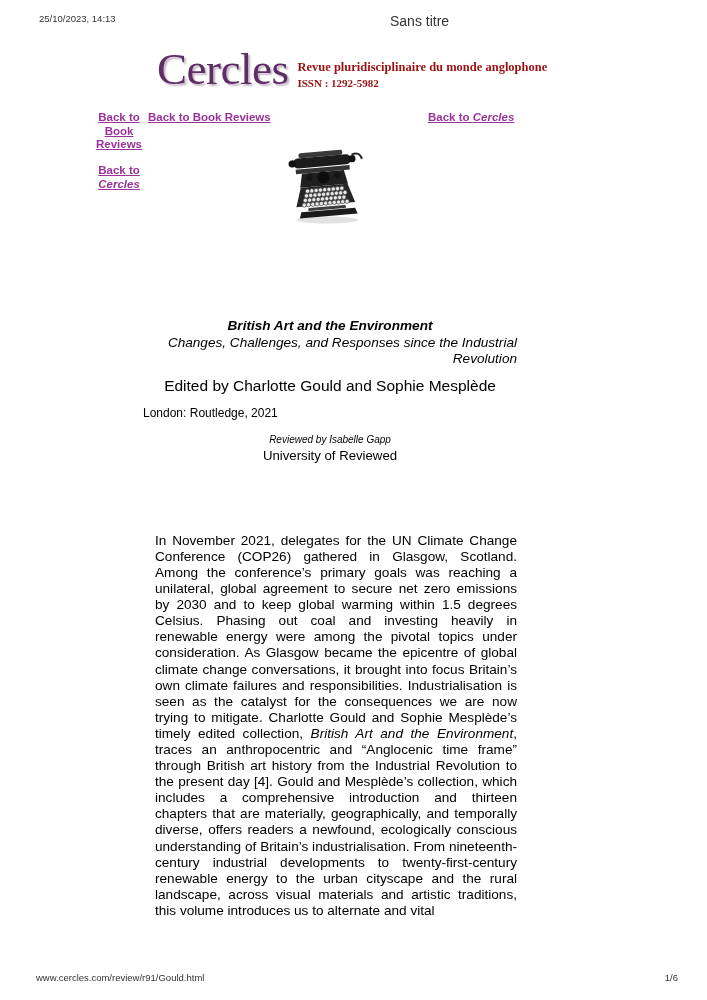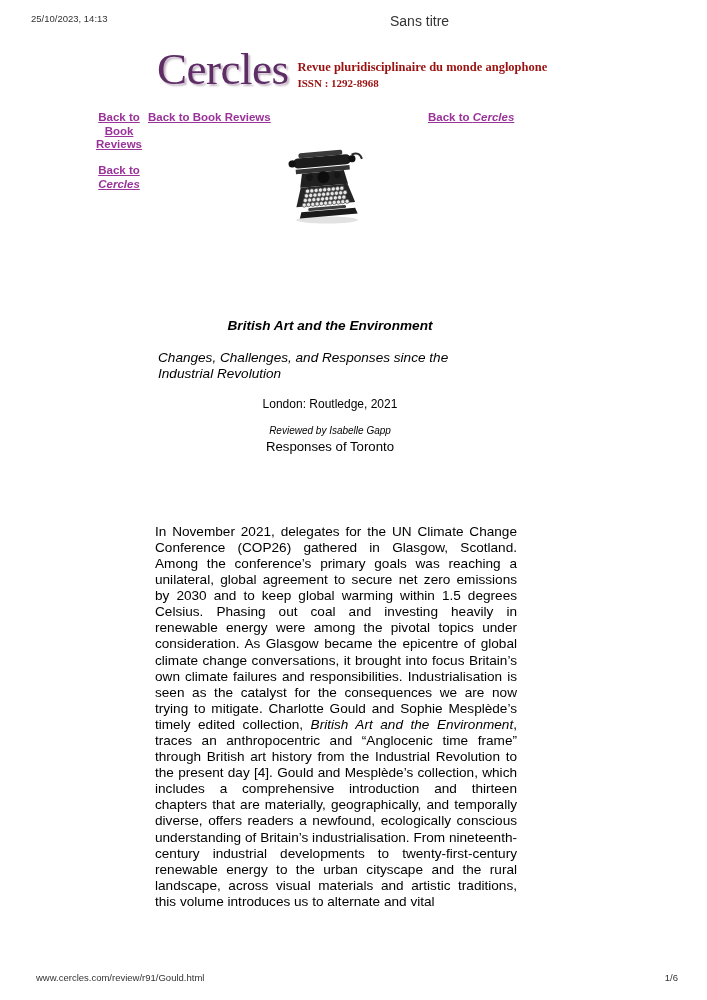--- a/index.html
+++ b/index.html
@@ -3,21 +3,21 @@
 <meta charset="utf-8">
 <style>
   html,body{margin:0;padding:0;}
   body{
     width:707px;height:1000px;position:relative;overflow:hidden;
     background:#ffffff;color:#000;
     font-family:"Liberation Sans", sans-serif;
     -webkit-font-smoothing:antialiased;
   }
   
-  .ph-date{position:absolute;left:31px;top:13px;font-size:9.5px;color:var(--meta-gray,#333);}
+  .ph-date{position:absolute;left:39px;top:13px;font-size:9.5px;color:var(--meta-gray,#333);}
   .ph-title{position:absolute;left:390px;top:13px;font-size:14px;color:var(--meta-gray,#333);}
   .pf-url{position:absolute;left:36px;top:972px;font-size:9.5px;color:var(--meta-gray,#333);}
   .pf-page{position:absolute;right:29px;top:972px;font-size:9.5px;color:var(--meta-gray,#333);}
   
   .masthead{position:absolute;left:157px;top:46px;display:flex;align-items:flex-start;}
   .logo{
     font-family:"Liberation Serif", serif;
     font-size:45px;line-height:1.05;color:var(--logo-purple,#5e2d66);
     text-shadow:2px 2px 2px #c2b3c2;letter-spacing:-0.5px;
   }
@@ -33,42 +33,42 @@
   .nav-link i{font-style:italic;}
   .lnk-stack{left:95px;top:111px;width:48px;text-align:center;}
   .lnk-inline{left:148px;top:111px;}
   .lnk-cercles-top{left:428px;top:111px;}
   .lnk-cercles-left{left:95px;top:164px;width:48px;text-align:center;}
   
   .typewriter{position:absolute;left:288px;top:142px;}
   
   .column{position:absolute;left:143px;top:318px;width:374px;}
   .book-title{font-size:13.6px;font-weight:bold;font-style:italic;text-align:center;line-height:16.5px;margin:0;}
-  .book-subtitle{font-size:13.6px;font-weight:normal;font-style:italic;text-align:left;line-height:16.5px;margin:15px;}
+  .book-subtitle{font-size:13.6px;font-weight:normal;font-style:italic;text-align:right;line-height:16.5px;margin:0;}
   .editors{font-size:15.5px;text-align:center;line-height:17px;margin:9px 0 0 0;}
-  .imprint{font-size:12px;text-align:center;line-height:12.8px;margin:13px 0 0 0;}
+  .imprint{font-size:12px;text-align:left;line-height:12.8px;margin:13px 0 0 0;}
   .imprint-line{display:block;}
   .reviewer{font-size:10px;font-style:italic;text-align:center;line-height:17px;margin:12px 0 0 0;}
   .affiliation{font-size:13.2px;text-align:center;line-height:15.5px;margin:0;}
   .review-paragraph{
     font-size:13.6px;line-height:16.1px;text-align:justify;
     margin:69px 0 0 12px;
   }
 </style>
 </head>
 <body>
 
 <div class="ph-date">25/10/2023, 14:13</div>
 <div class="ph-title">Sans titre</div>
 
 <div class="masthead">
   <div class="logo">Cercles</div>
   <div class="masthead-right">
     <div class="tagline">Revue pluridisciplinaire du monde anglophone</div>
-    <div class="issn">ISSN : 1292-8968</div>
+    <div class="issn">ISSN : 1292-5982</div>
   </div>
 </div>
 
 <a href="#" class="nav-link lnk-stack">Back to Book Reviews</a>
 <a href="#" class="nav-link lnk-inline">Back to Book Reviews</a>
 <a href="#" class="nav-link lnk-cercles-top"><span>Back to </span><i>Cercles</i></a>
 <a href="#" class="nav-link lnk-cercles-left"><span>Back to </span><i>Cercles</i></a>
 
 <svg class="typewriter" width="78" height="84" viewBox="0 0 78 84" role="img" aria-label="vintage black typewriter">
   <ellipse cx="39" cy="78" rx="31" ry="3.5" fill="#e2e2e2"></ellipse>
@@ -135,22 +135,23 @@
 
     <rect x="18" y="64.5" width="38" height="3" rx="1.5" fill="#3d3d3d"></rect>
 
     <path d="M11 68 h54 l2 6 h-58 z" fill="#1b1b1b"></path>
   </g>
 </svg>
 
 <main class="column">
   <h1 class="book-title">British Art and the Environment</h1>
   <h2 class="book-subtitle">Changes, Challenges, and Responses since the Industrial Revolution</h2>
+  <p class="editors">Edited by Charlotte Gould and Sophie Mesplède</p>
   <p class="imprint">
     <span class="imprint-line">London: Routledge, 2021</span>
   </p>
   <p class="reviewer">Reviewed by Isabelle Gapp</p>
-  <p class="affiliation">Responses of Toronto</p>
+  <p class="affiliation">University of Reviewed</p>
   <p class="review-paragraph"><span>In November 2021, delegates for the UN Climate Change Conference (COP26) gathered in Glasgow, Scotland. Among the conference’s primary goals was reaching a unilateral, global agreement to secure net zero emissions by 2030 and to keep global warming within 1.5 degrees Celsius. Phasing out coal and investing heavily in renewable energy were among the pivotal topics under consideration. As Glasgow became the epicentre of global climate change conversations, it brought into focus Britain’s own climate failures and responsibilities. Industrialisation is seen as the catalyst for the consequences we are now trying to mitigate. Charlotte Gould and Sophie Mesplède’s timely edited collection, </span><i>British Art and the Environment</i><span>, traces an anthropocentric and “Anglocenic time frame” through British art history from the Industrial Revolution to the present day [4]. Gould and Mesplède’s collection, which includes a comprehensive introduction and thirteen chapters that are materially, geographically, and temporally diverse, offers readers a newfound, ecologically conscious understanding of Britain’s industrialisation. From nineteenth-century industrial developments to twenty-first-century renewable energy to the urban cityscape and the rural landscape, across visual materials and artistic traditions, this volume introduces us to alternate and vital</span></p>
 </main>
 
 <div class="pf-url">www.cercles.com/review/r91/Gould.html</div>
 <div class="pf-page">1/6</div>
 
 </body></html>

